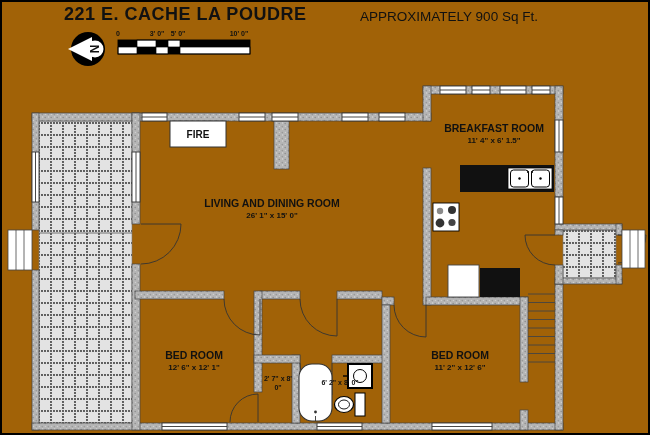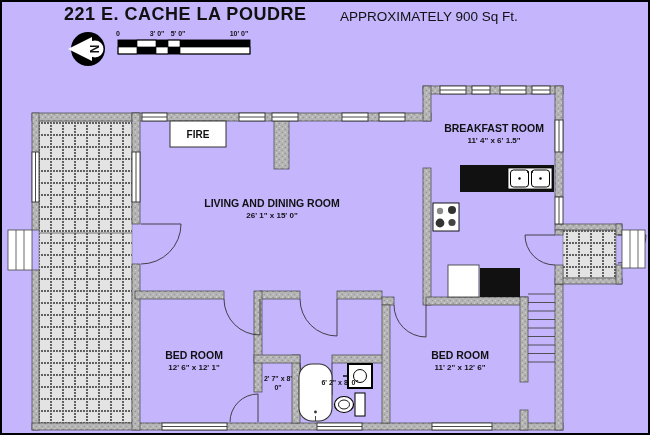--- a/index.html
+++ b/index.html
@@ -1,26 +1,26 @@
 <!DOCTYPE html>
 <html><head>
 <meta charset="utf-8">
 <style>
   html,body{margin:0;padding:0;background:#888;}
   .canvas{
-    position:relative;width:646px;height:431px;background:#c4b5fd;
+    position:relative;width:646px;height:431px;background:#a16207;
     border:2px solid #000;overflow:hidden;
     font-family:"Liberation Sans",sans-serif;color:#111;
   }
   .title{
     position:absolute;left:62px;top:2px;font-size:18px;font-weight:bold;
     letter-spacing:.5px;white-space:nowrap;
   }
   .approx{
-    position:absolute;left:338px;top:6px;width:218px;text-align:left;
+    position:absolute;left:338px;top:6px;width:218px;text-align:center;
     font-size:13.5px;line-height:1.3;white-space:nowrap;
   }
   svg.plan{position:absolute;left:0;top:0;}
   svg text{font-family:"Liberation Sans",sans-serif;fill:#111;}
   .room-name{font-size:10.5px;font-weight:bold;}
   .room-dims{font-size:8px;font-weight:bold;}
   .small-dims{font-size:7px;font-weight:bold;}
   .fire-label{font-size:10px;font-weight:bold;}
   .scale-label{font-size:7px;font-weight:bold;}
 </style>

